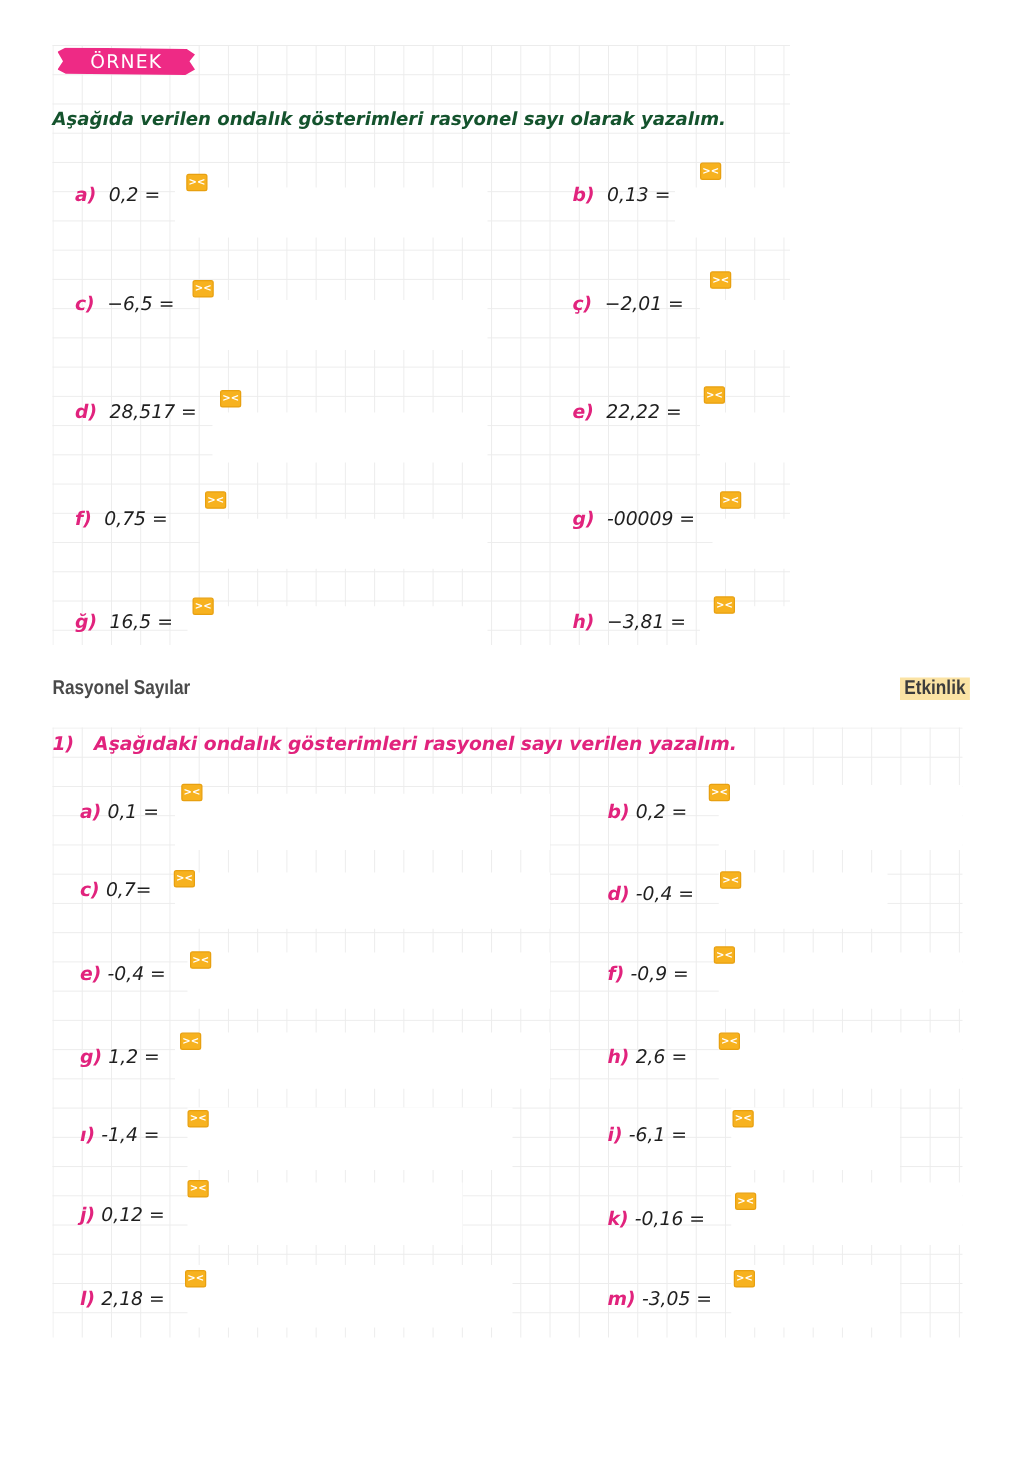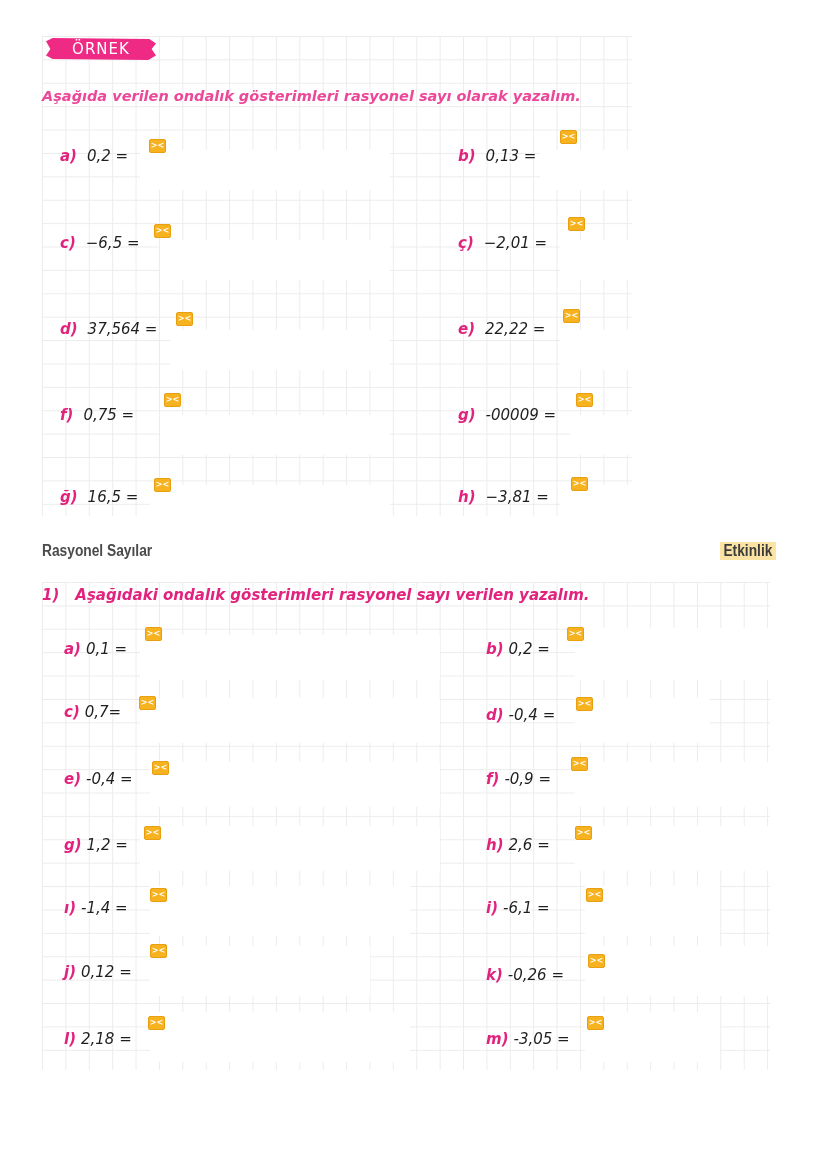--- a/index.html
+++ b/index.html
@@ -22,21 +22,21 @@
     position: absolute; left: 46px; top: 38px; width: 110px; height: 22px;
     background: #ee2a85;
     clip-path: polygon(0% 15%, 6% 0%, 94% 5%, 100% 25%, 96% 50%, 100% 80%, 93% 100%, 6% 95%, 0% 80%, 4% 50%);
     display: flex; align-items: center; justify-content: center;
   }
   .ornek-badge span {
     color: #ffffff; font-size: 15px; letter-spacing: 1px; font-family: "DejaVu Sans", sans-serif;
   }
   .instruction {
     position: absolute; left: 42px; top: 88px; font-size: 14.5px; font-style: italic; font-weight: bold;
-    color: #ec4899; white-space: nowrap;
+    color: #14532d; white-space: nowrap;
   }
   .item {
     position: absolute; display: flex; align-items: baseline; white-space: nowrap;
     font-style: italic; font-size: 15px;
   }
   .item .letter { color: #e1237d; font-weight: bold; margin-right: 10px; }
   .item .expr { color: #1f1f1f; }
   .item2 .letter { margin-right: 5px; }
   .icon-toggle {
     position: absolute; width: 15px; height: 12px; background: #f7b21f; border-radius: 2px;
@@ -114,21 +114,21 @@
 <div class="icon-toggle" style="left:154px; top:224px;">&gt;&lt;</div>
 
 <div class="item" style="left:458px; top:234px;">
   <span class="letter">ç)</span>
   <span class="expr">−2,01 =</span>
 </div>
 <div class="icon-toggle" style="left:568px; top:217px;">&gt;&lt;</div>
 
 <div class="item" style="left:60px; top:320px;">
   <span class="letter">d)</span>
-  <span class="expr">37,564 =</span>
+  <span class="expr">28,517 =</span>
 </div>
 <div class="icon-toggle" style="left:176px; top:312px;">&gt;&lt;</div>
 
 <div class="item" style="left:458px; top:320px;">
   <span class="letter">e)</span>
   <span class="expr">22,22 =</span>
 </div>
 <div class="icon-toggle" style="left:563px; top:309px;">&gt;&lt;</div>
 
 <div class="item" style="left:60px; top:406px;">
@@ -222,21 +222,21 @@
 <div class="icon-toggle" style="left:586px; top:888px;">&gt;&lt;</div>
 
 <div class="item item2" style="left:64px; top:963px;">
   <span class="letter">j)</span>
   <span class="expr">0,12 =</span>
 </div>
 <div class="icon-toggle" style="left:150px; top:944px;">&gt;&lt;</div>
 
 <div class="item item2" style="left:486px; top:966px;">
   <span class="letter">k)</span>
-  <span class="expr">-0,26 =</span>
+  <span class="expr">-0,16 =</span>
 </div>
 <div class="icon-toggle" style="left:588px; top:954px;">&gt;&lt;</div>
 
 <div class="item item2" style="left:64px; top:1030px;">
   <span class="letter">l)</span>
   <span class="expr">2,18 =</span>
 </div>
 <div class="icon-toggle" style="left:148px; top:1016px;">&gt;&lt;</div>
 
 <div class="item item2" style="left:486px; top:1030px;">

